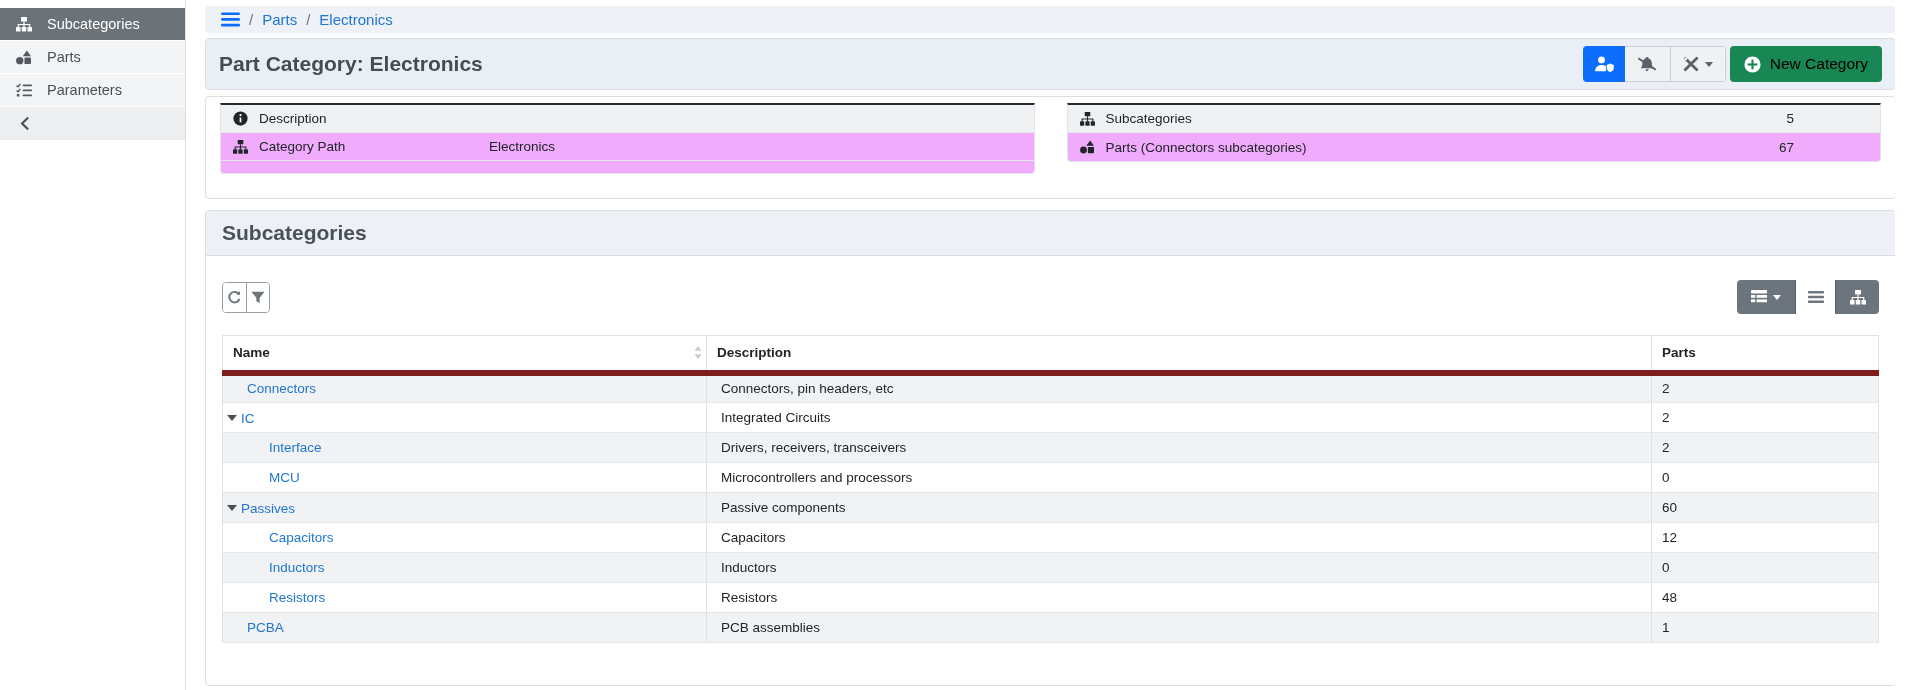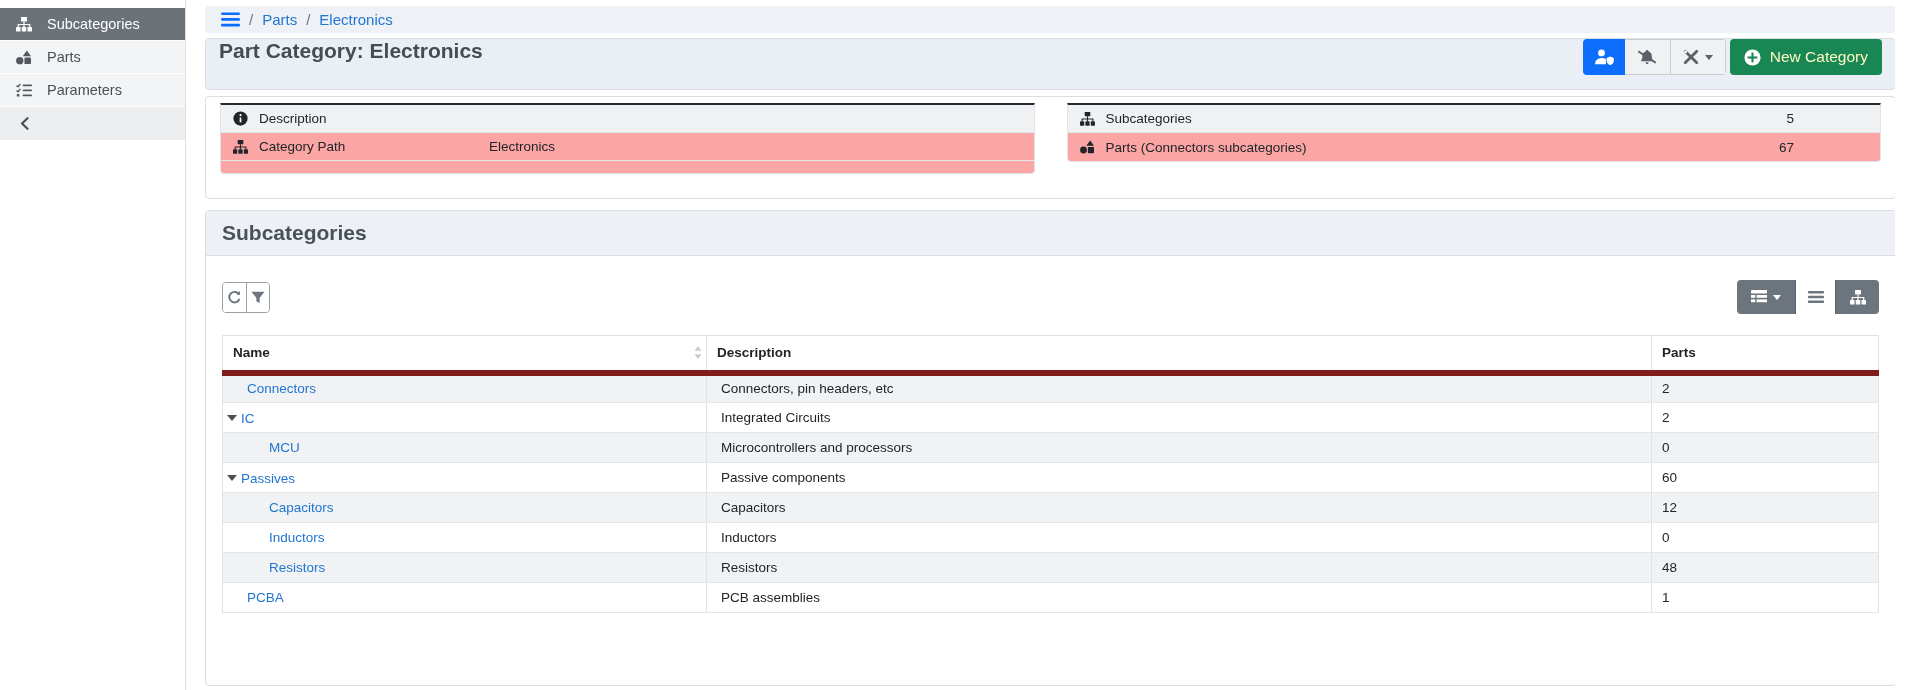--- a/index.html
+++ b/index.html
@@ -20,43 +20,43 @@
 
   
   .content { position:absolute; left:205px; top:0; width:1691px; }
 
   .breadcrumb { margin-top:6px; height:27px; background:#eef1f6; border-radius:4px;
     display:flex; align-items:center; padding-left:16px; gap:9px; font-size:15px; }
   .breadcrumb .sep { color:#6b7280; }
   a.blue-link { color:#2176d2; text-decoration:none; cursor:pointer; }
 
   .page-header { margin-top:5px; height:52px; background:#eaeff5;
-    border:1px solid #d9dee4; border-radius:4px; display:flex; align-items:flex-start;
+    border:1px solid #d9dee4; border-radius:4px; display:flex; align-items:center;
     padding:0 13px; }
   .page-title { font-size:21px; font-weight:700; color:#454c53; }
   .header-actions { margin-left:auto; display:flex; align-items:center; }
   .btn-joined { display:flex; border-radius:4px; overflow:hidden; }
   .hbtn { height:36px; display:flex; align-items:center; justify-content:center;
     cursor:pointer; }
   .hbtn.blue { width:42px; background:#0d6efd; color:#fff; }
   .hbtn.light { background:#eff1f3; border:1px solid #c9ced3; border-left:none;
     color:#5a6168; }
   .hbtn.bell { width:46px; }
   .hbtn.tools { width:55px; gap:6px; }
   .btn-green { margin-left:4px; height:36px; padding:0 14px; background:#198754;
-    color:#fef9c3; border-radius:4px; display:flex; align-items:center; gap:9px;
+    color:#000000; border-radius:4px; display:flex; align-items:center; gap:9px;
     font-size:15.5px; cursor:pointer; }
 
   
   .info-wrap { margin-top:6px; height:103px; border:1px solid #d9dee4;
     border-radius:4px; background:#fff; padding:6px 14px; display:flex; gap:32px; }
   .info-table { flex:1 1 0; align-self:flex-start; border:1px solid #e0e4e8;
     border-top:2px solid #24292e; border-radius:0 0 4px 4px; overflow:hidden; }
   .info-row { height:28px; display:flex; align-items:center; font-size:13.5px;
-    background:#fca5a5; border-bottom:1px solid #e4e7ea; }
+    background:#f0abfc; border-bottom:1px solid #e4e7ea; }
   .info-row:first-child { background:#f0f1f3; }
   .info-row.empty { height:12px; border-bottom:none; }
   .info-row:last-child { border-bottom:none; }
   .i-icon { width:38px; padding-left:12px; display:flex; align-items:center; color:#212529; }
   .i-label { width:230px; }
   .i-value { flex:1; }
   .i-value.num { text-align:right; padding-right:86px; }
 
   
   .panel { margin-top:11px; border:1px solid #d9dee4; border-radius:4px;
@@ -381,20 +381,27 @@
             <tr>
               <td><span class="name-wrap">
                     <span class="caret"></span>
                     <a class="blue-link">IC</a>
                   </span></td>
               <td class="c-desc">Integrated Circuits</td>
               <td>2</td>
             </tr>
             <tr>
               <td><span class="name-wrap ind-lvl2">
+                    <a class="blue-link">Interface</a>
+                  </span></td>
+              <td class="c-desc">Drivers, receivers, transceivers</td>
+              <td>2</td>
+            </tr>
+            <tr>
+              <td><span class="name-wrap ind-lvl2">
                     <a class="blue-link">MCU</a>
                   </span></td>
               <td class="c-desc">Microcontrollers and processors</td>
               <td>0</td>
             </tr>
             <tr>
               <td><span class="name-wrap">
                     <span class="caret"></span>
                     <a class="blue-link">Passives</a>
                   </span></td>

